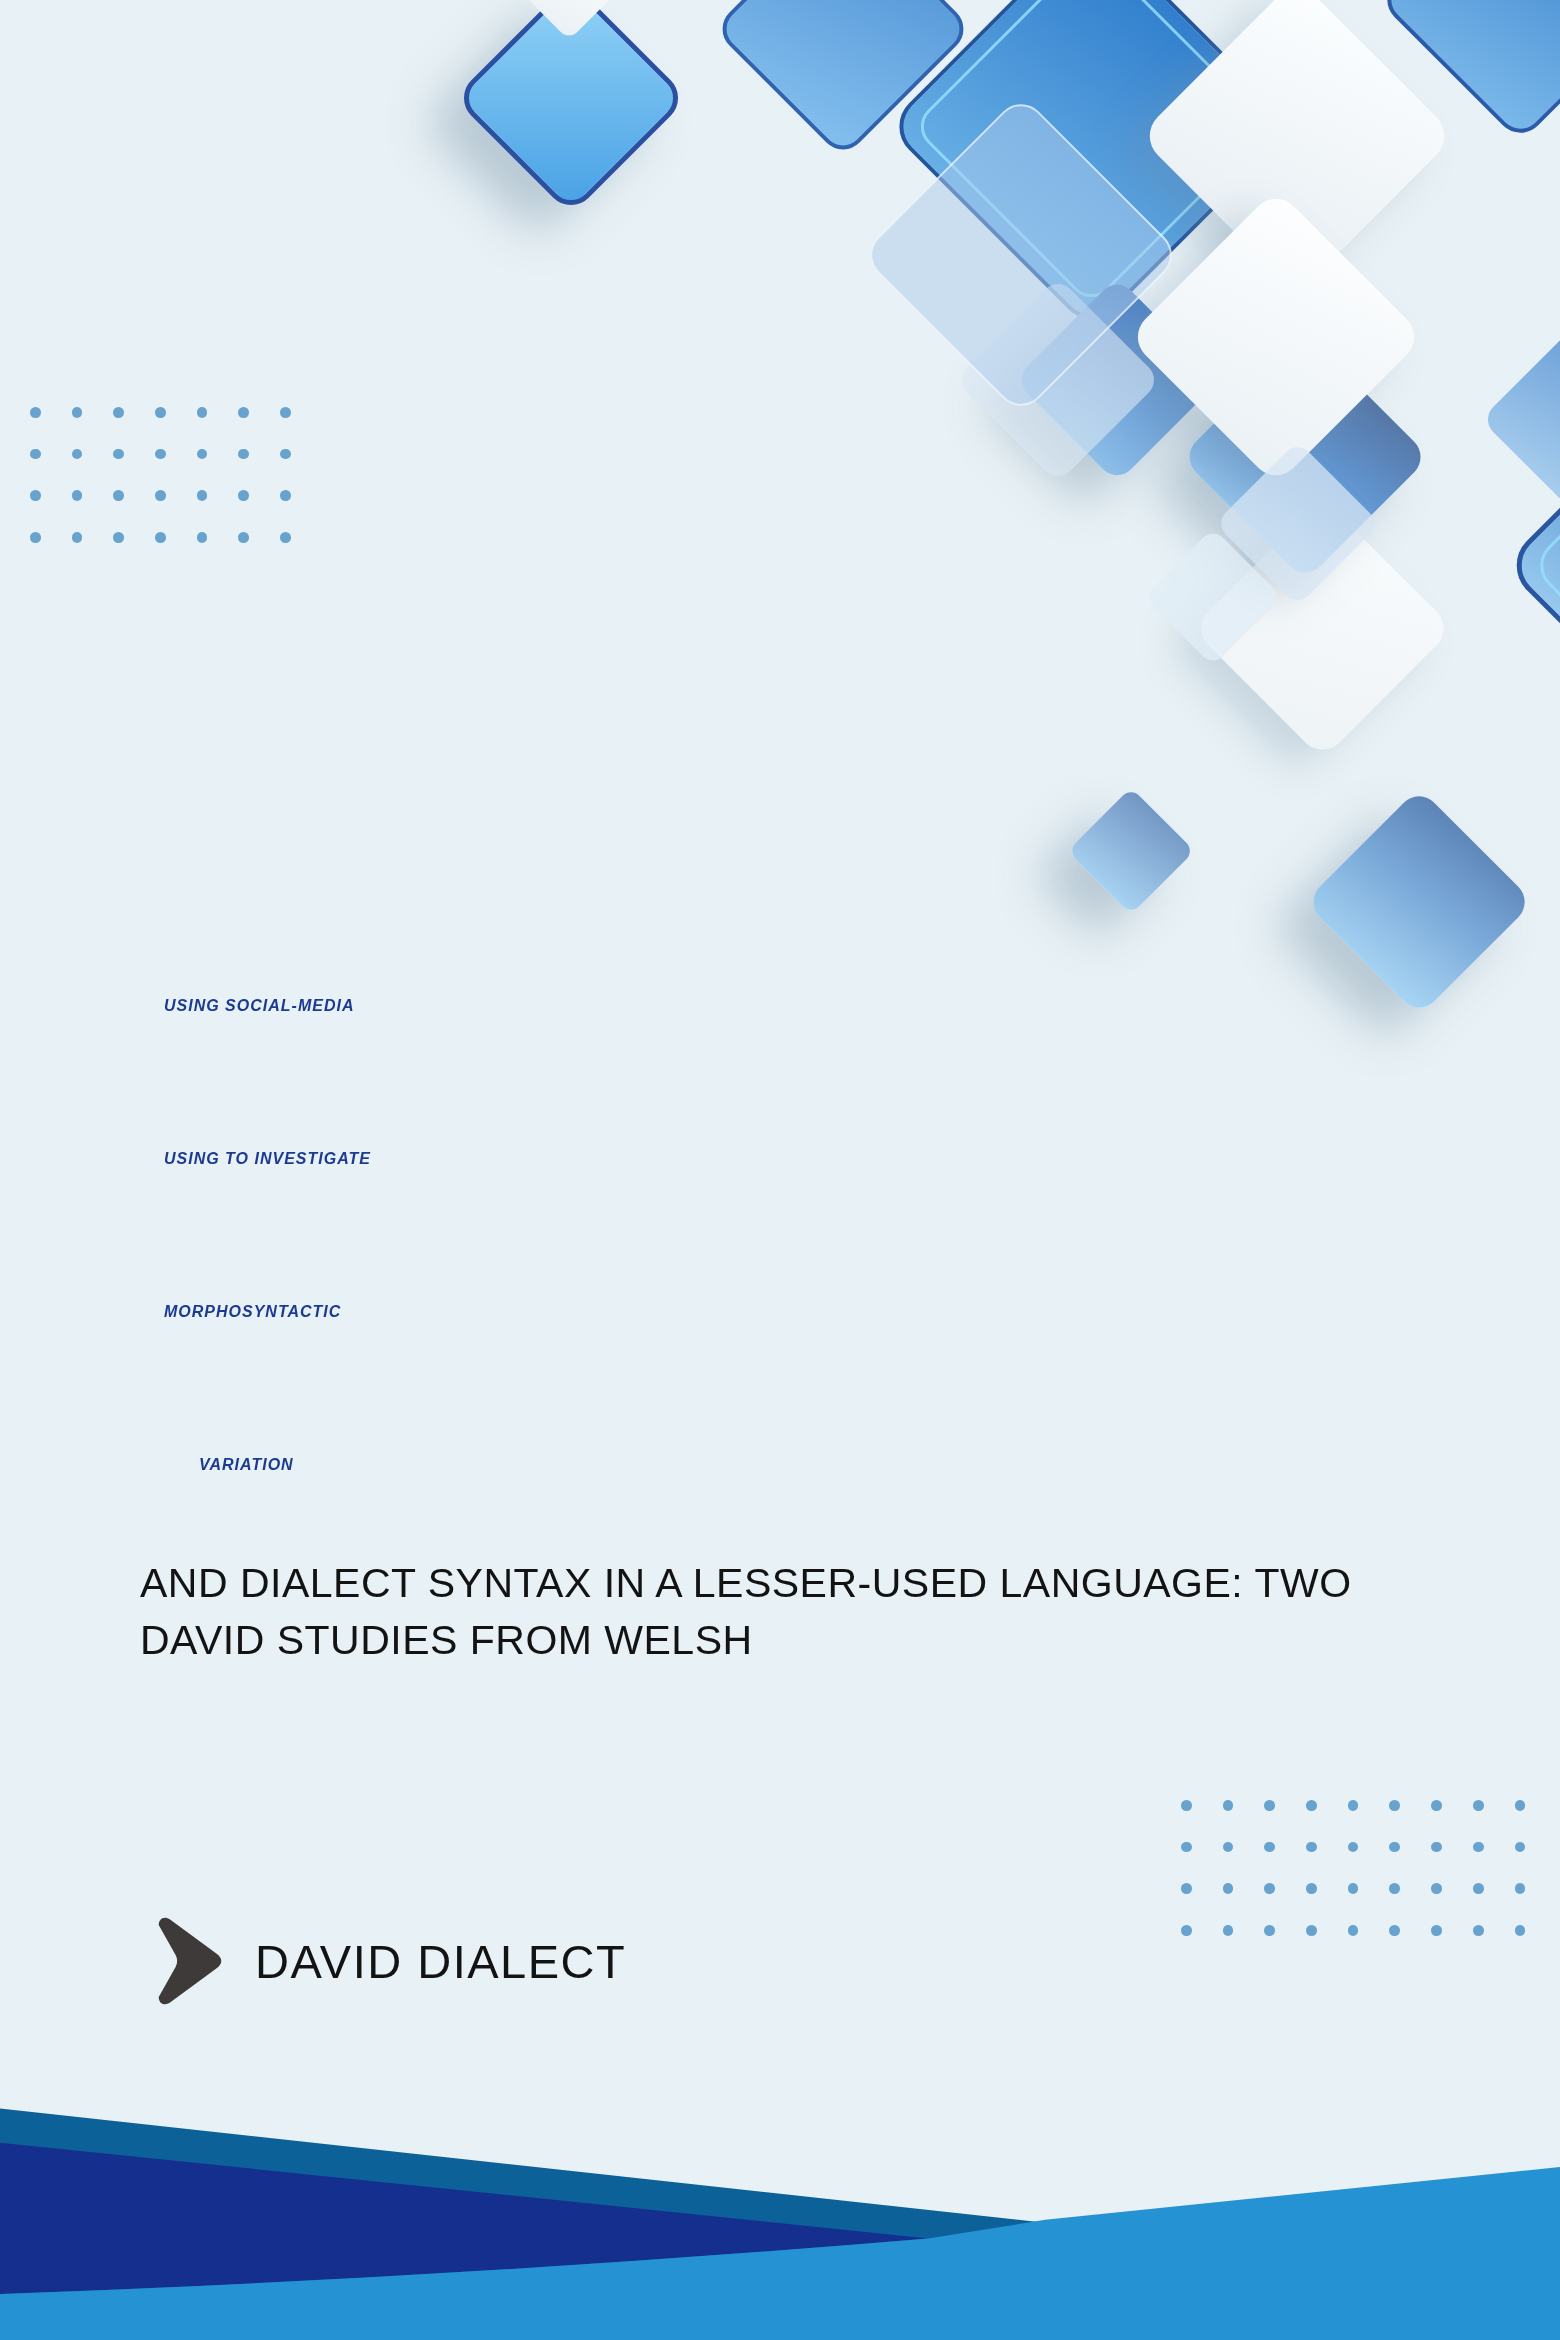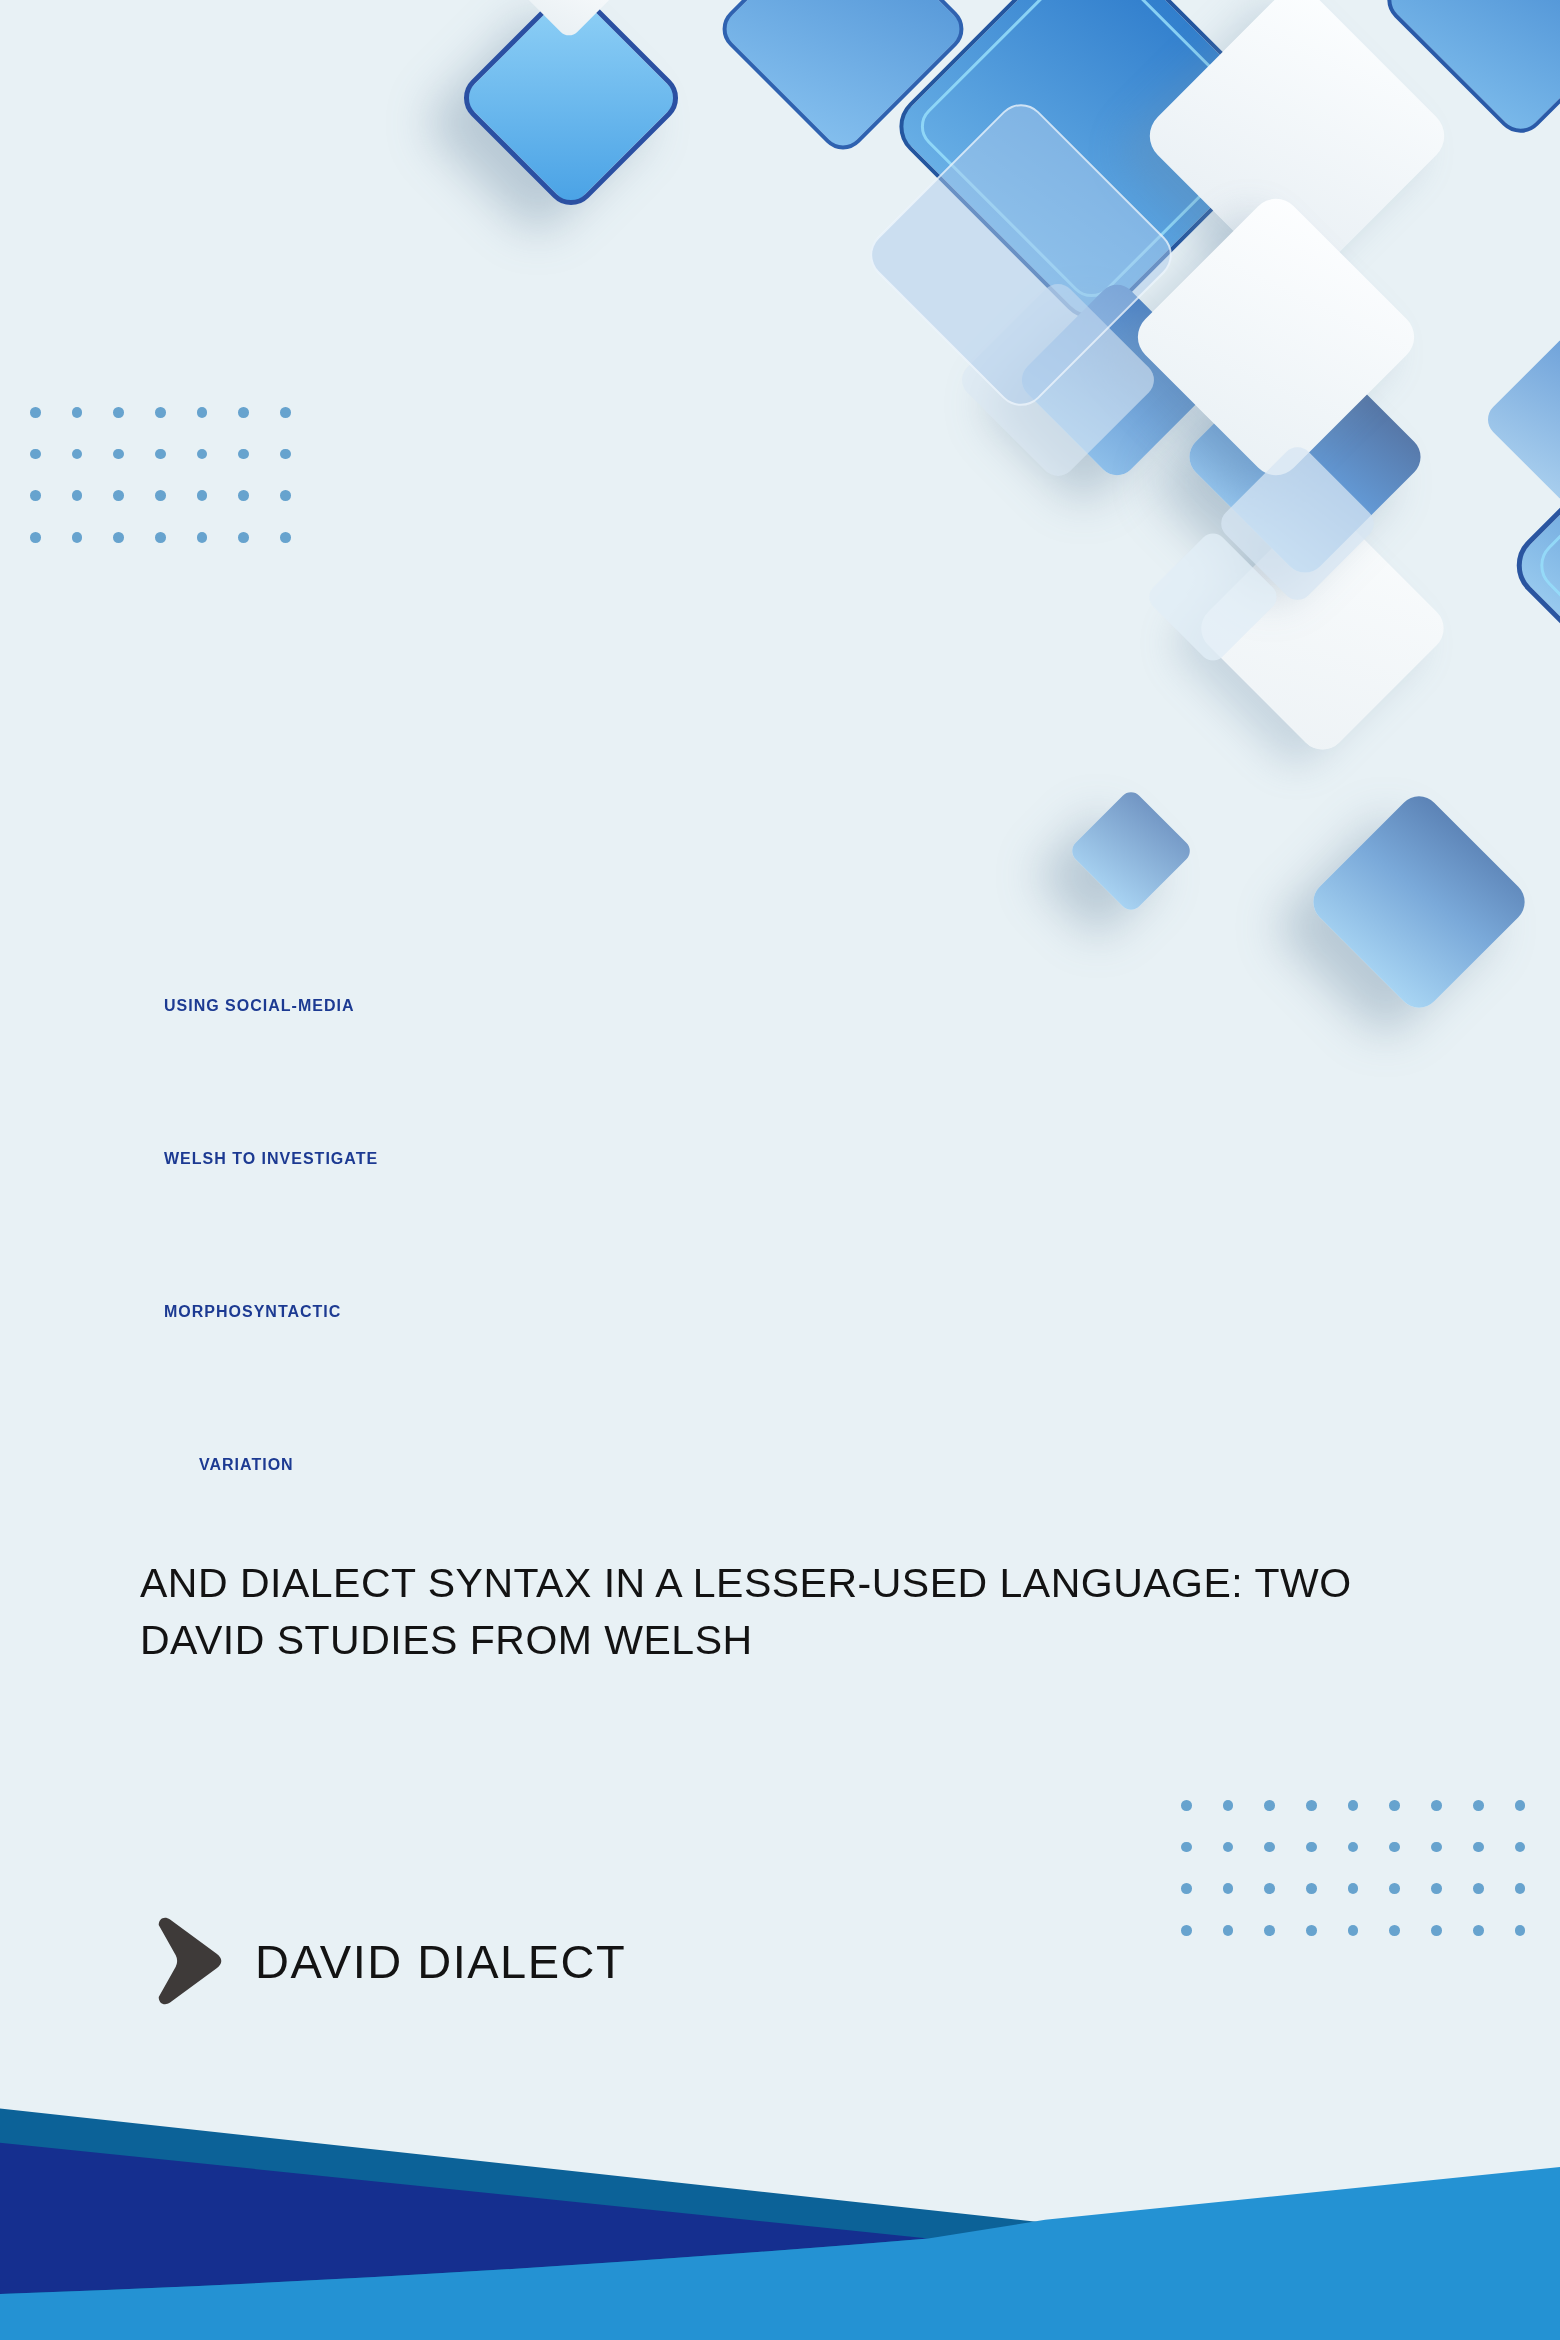--- a/index.html
+++ b/index.html
@@ -50,21 +50,21 @@
   .dots { position:absolute; display:grid; gap:31px; z-index:1; }
   .dots-left  { left:30px;   top:407px;  }
   .dots-right { left:1181px; top:1800px; }
   .dot { width:10.7px; height:10.7px; border-radius:50%; background:var(--dot-blue,#67a3ce); }
 
   
   .title {
     position:absolute; left:164px; top:929px; z-index:7;
     color: var(--title-blue, #1c3a92);
     font-size:109px; line-height:153px; font-weight:700;
-    letter-spacing:1px; white-space:nowrap;
+    letter-spacing:1px; white-space:nowrap;font-style:italic;
   }
   .title-line:nth-child(4) { padding-left:35px; }
 
   .subtitle {
     position:absolute; left:140px; top:1555px; z-index:7;
     color: var(--text-dark, #131313);
     font-size:41px; line-height:57px; font-weight:400;
     letter-spacing:0.5px; white-space:nowrap;
   }
 
@@ -175,21 +175,21 @@
       <span class="dot"></span>
       <span class="dot"></span>
       <span class="dot"></span>
       <span class="dot"></span>
       <span class="dot"></span>
       <span class="dot"></span>
     </div>
 
   <h1 class="title" style="margin:0; font-size:inherit;">
     <div class="title-line">USING SOCIAL-MEDIA</div>
-    <div class="title-line">WELSH TO INVESTIGATE</div>
+    <div class="title-line">USING TO INVESTIGATE</div>
     <div class="title-line">MORPHOSYNTACTIC</div>
     <div class="title-line">VARIATION</div>
   </h1>
 
   <div class="subtitle">
     <div>AND DIALECT SYNTAX IN A LESSER-USED LANGUAGE: TWO</div>
     <div>DAVID STUDIES FROM WELSH</div>
   </div>
 
   <div class="author-row">

